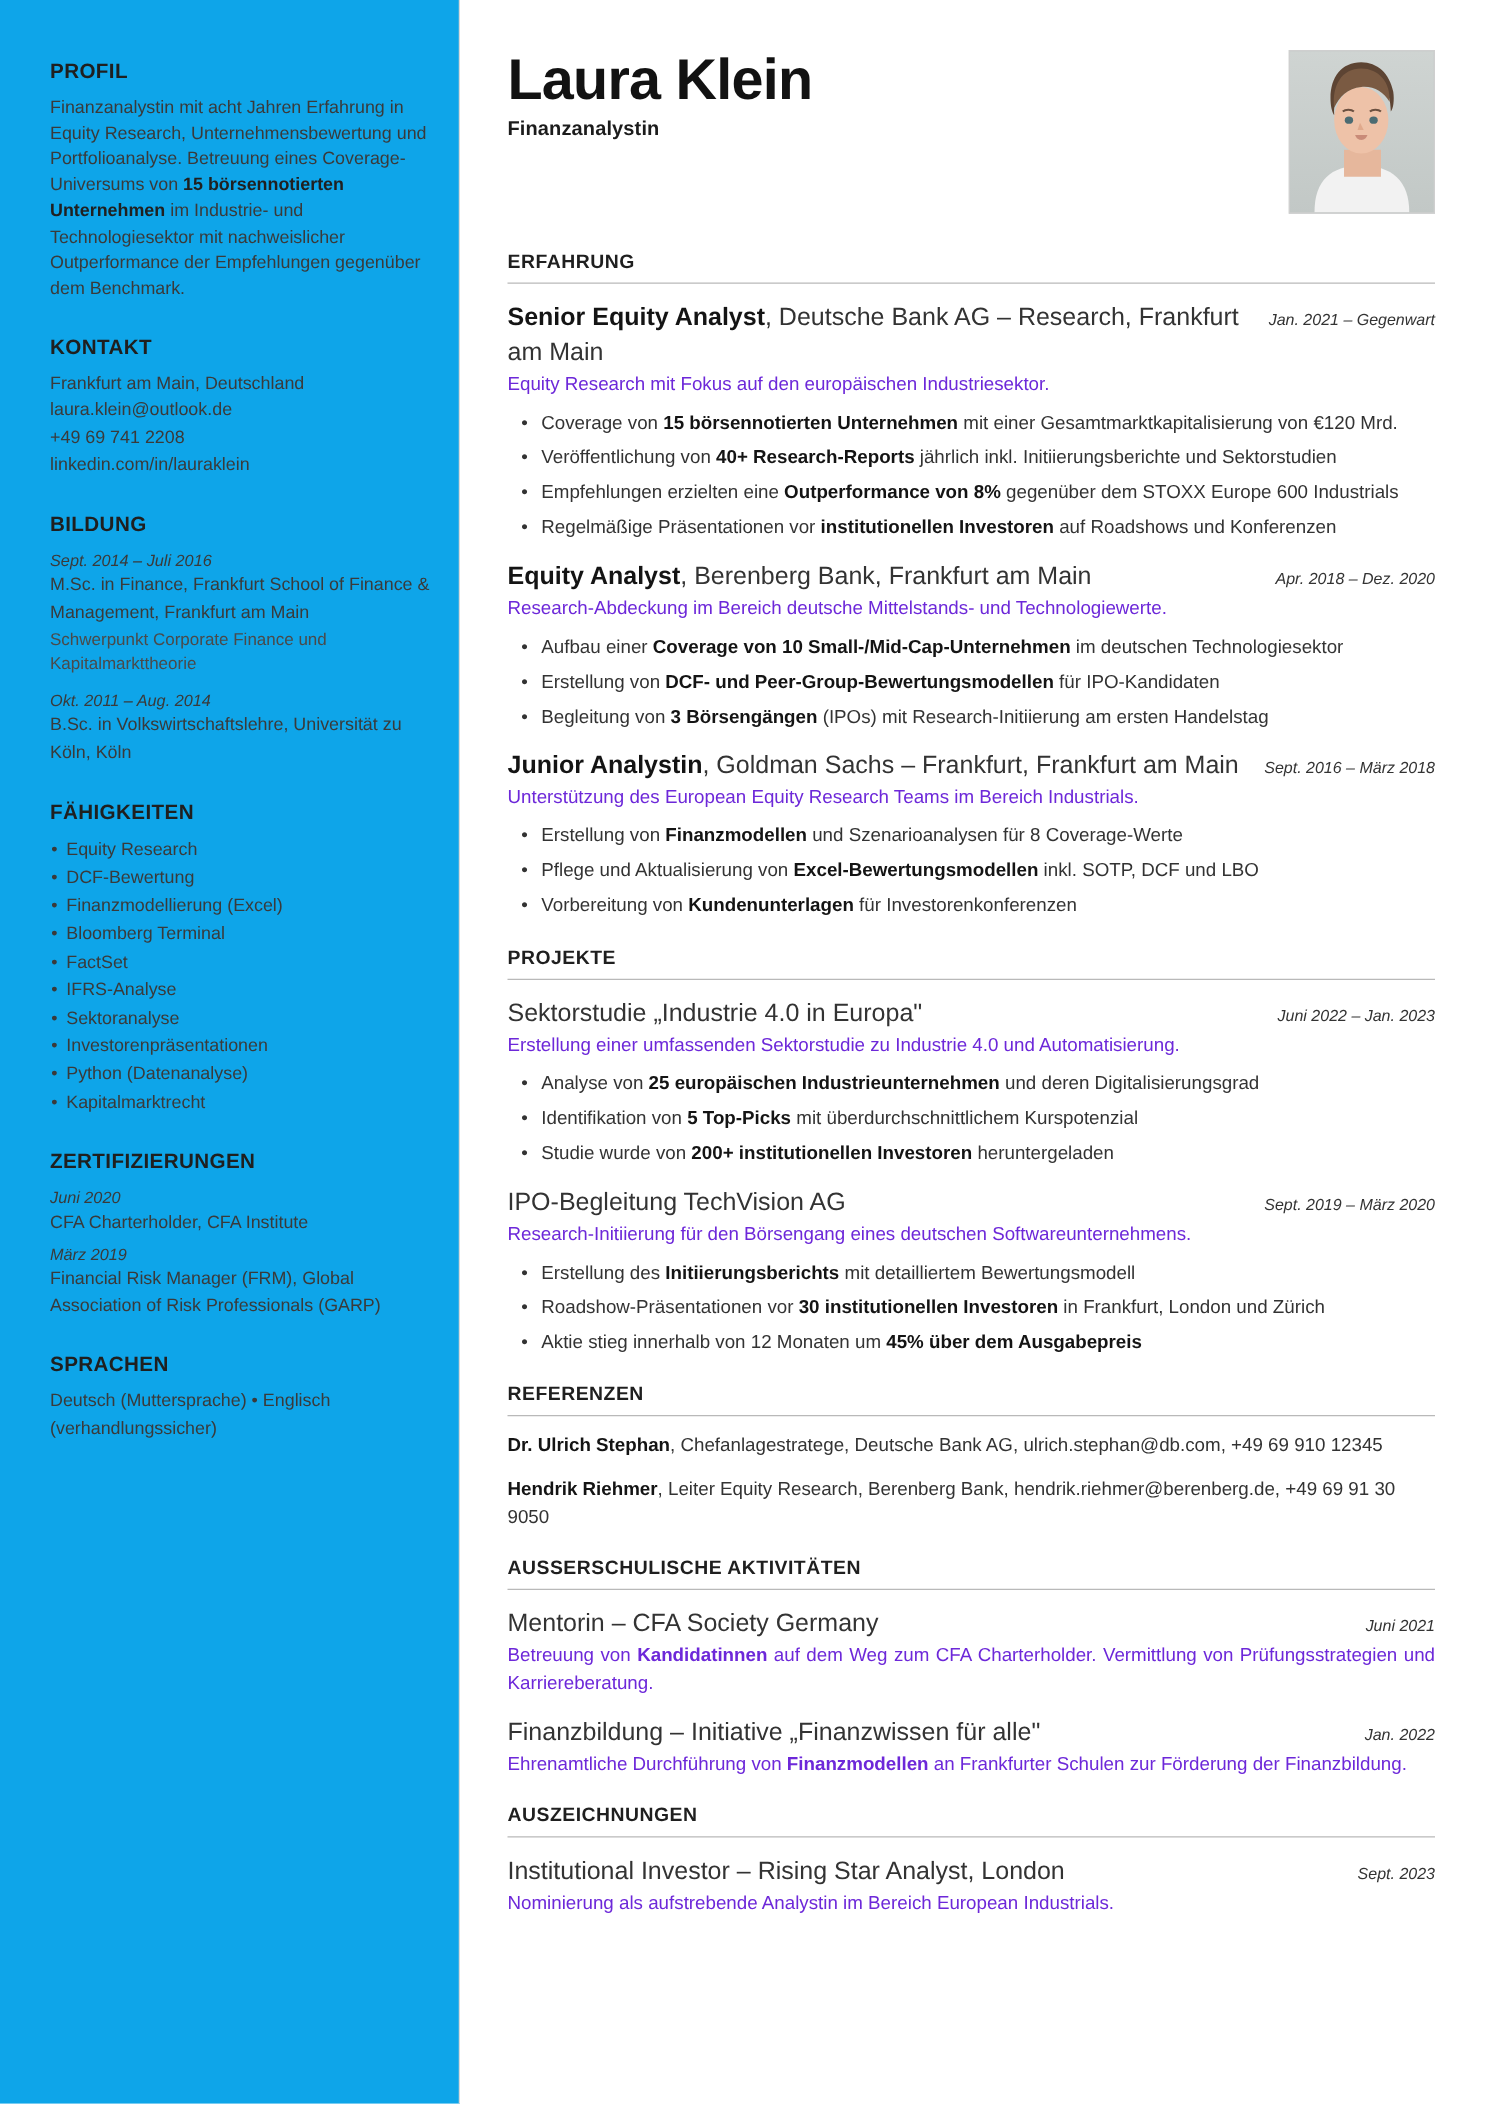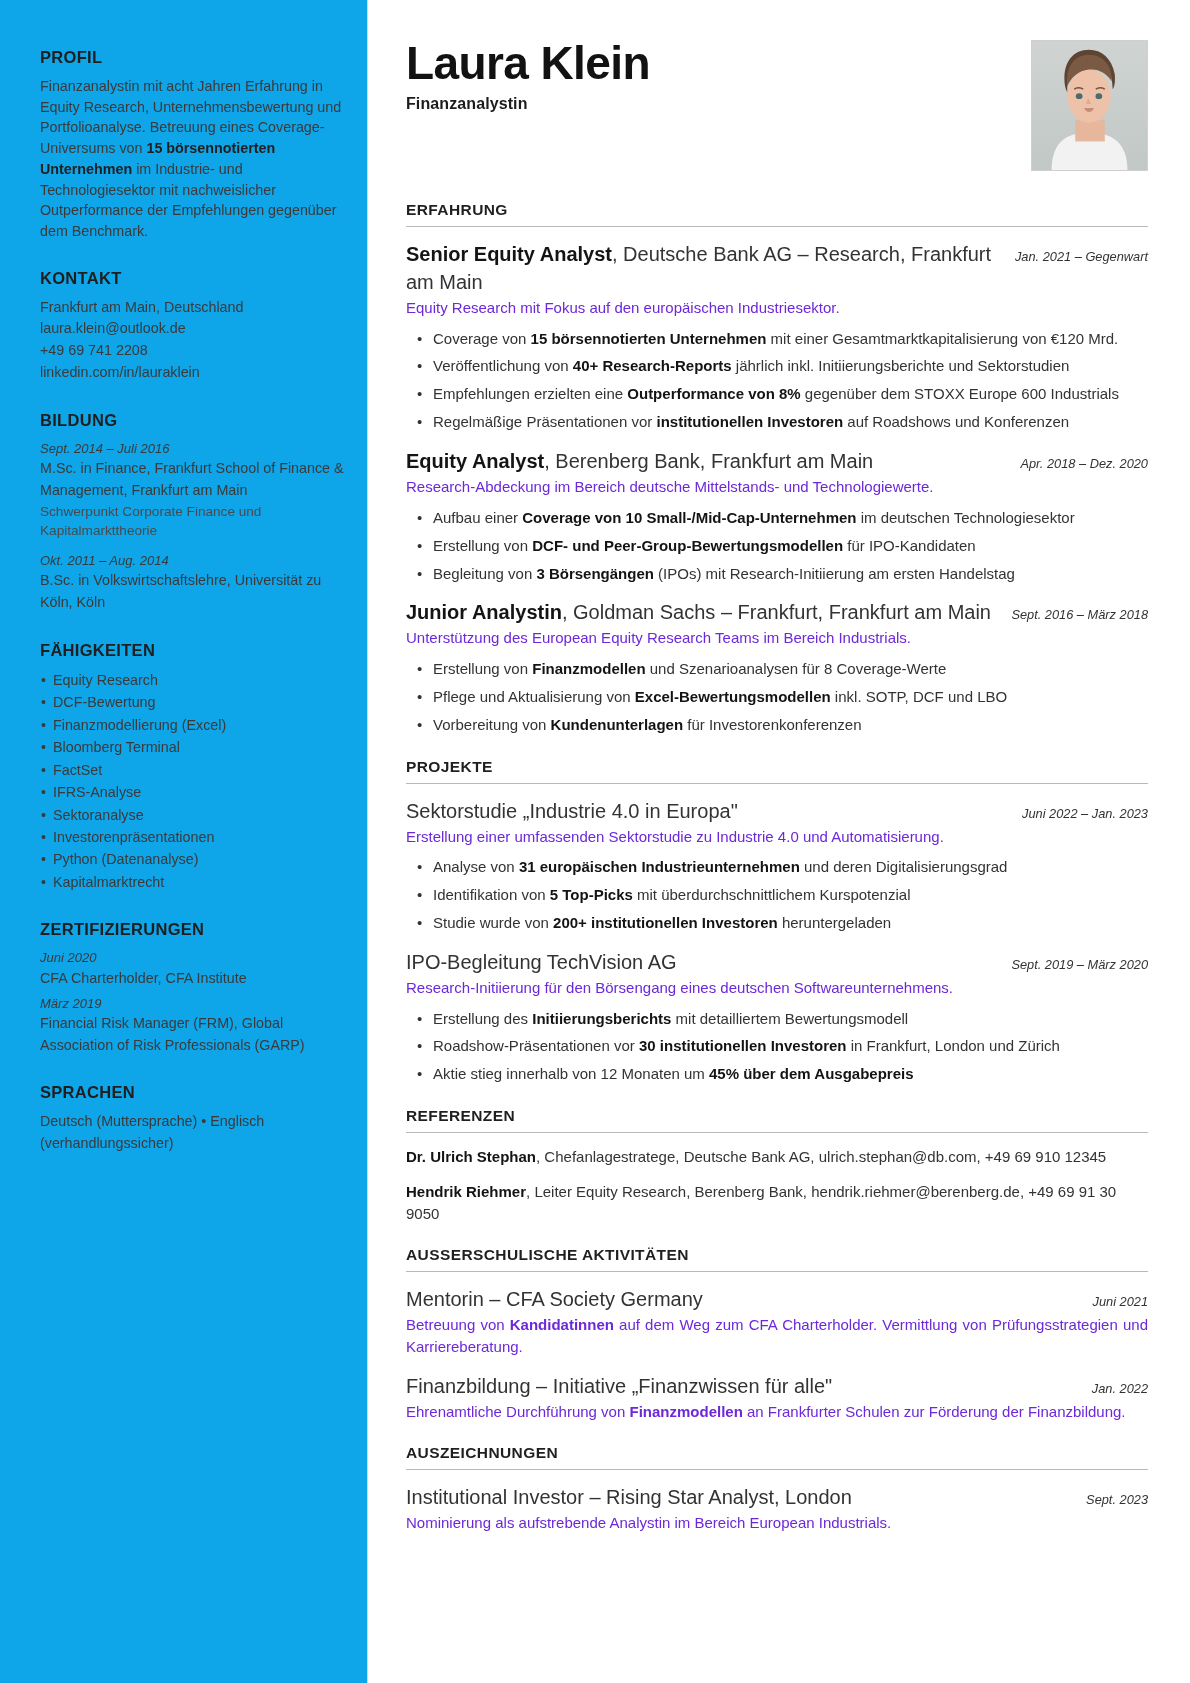--- a/index.html
+++ b/index.html
@@ -325,21 +325,21 @@
       <div class="sec-h">PROJEKTE</div>
       <div class="sec-rule"></div>
 
       <div class="entry">
         <div class="entry-top">
           <div class="entry-title">Sektorstudie „Industrie 4.0 in Europa"</div>
           <div class="entry-date">Juni 2022 – Jan. 2023</div>
         </div>
         <div class="entry-desc">Erstellung einer umfassenden Sektorstudie zu Industrie 4.0 und Automatisierung.</div>
         <ul class="bullets">
-          <li><span>Analyse von </span><b>31 europäischen Industrieunternehmen</b><span> und deren Digitalisierungsgrad</span></li>
+          <li><span>Analyse von </span><b>25 europäischen Industrieunternehmen</b><span> und deren Digitalisierungsgrad</span></li>
           <li><span>Identifikation von </span><b>5 Top-Picks</b><span> mit überdurchschnittlichem Kurspotenzial</span></li>
           <li><span>Studie wurde von </span><b>200+ institutionellen Investoren</b><span> heruntergeladen</span></li>
         </ul>
       </div>
 
       <div class="entry">
         <div class="entry-top">
           <div class="entry-title">IPO-Begleitung TechVision AG</div>
           <div class="entry-date">Sept. 2019 – März 2020</div>
         </div>

